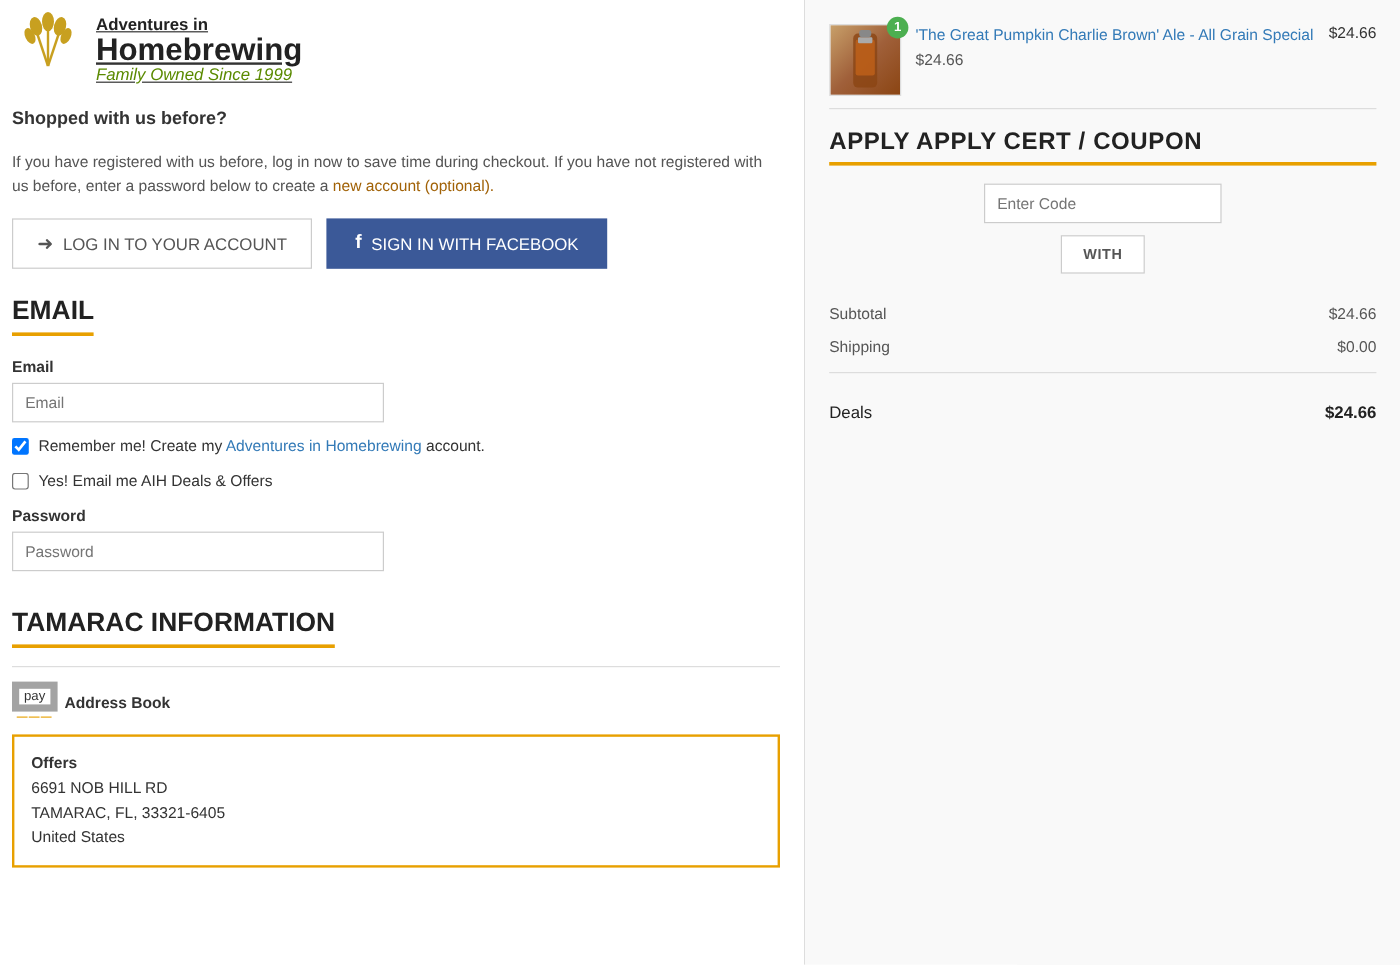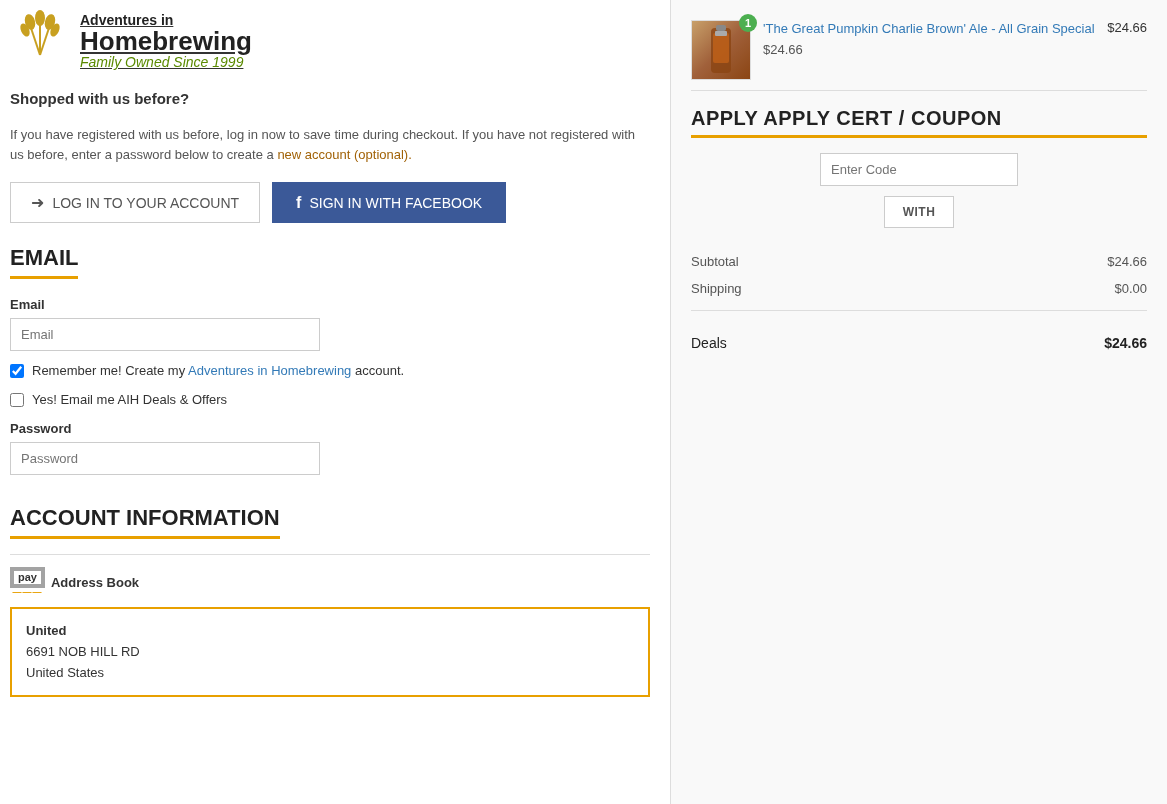--- a/index.html
+++ b/index.html
@@ -181,34 +181,35 @@
         <label>Yes! Email me AIH Deals &amp; Offers</label>
       </div>
 
       <div style="margin-bottom:12px;">
         <div class="field-label">Password</div>
         <input class="field-input" type="password" placeholder="Password" style="">
       </div>
     </div>
 
     <div class="shipping-section">
-      <div class="shipping-heading">ACCOUNT INFORMATION</div>
+      <div class="shipping-heading">TAMARAC INFORMATION</div>
       <hr class="separator-line">
 
       <div class="amazon-pay-row">
         <div style="display:flex; flex-direction:column; align-items:center; line-height:1;">
-          <span style="font-size:11px; font-weight:bold; color:#333; border: 4px solid #a3a3a3; padding: 1px 4px; background:#fff;">pay</span>
+          <span style="font-size:11px; font-weight:normal; color:#333; border: 6px solid #a3a3a3; padding: 1px 4px; background:#fff;">pay</span>
           <span style="font-size:9px; color:#e8a000; font-weight:bold; letter-spacing:1px;">———</span>
         </div>
         <span class="amazon-pay-text">Address Book</span>
       </div>
 
       <div class="address-card">
-        <div class="address-name">United</div>
+        <div class="address-name">Offers</div>
         <div>6691 NOB HILL RD</div>
+        <div>TAMARAC, FL, 33321-6405</div>
         <div>United States</div>
       </div>
     </div>
 
   </div>
 
   <div class="right-col">
 
     <div class="cart-item">
       <div class="cart-img-wrapper">

